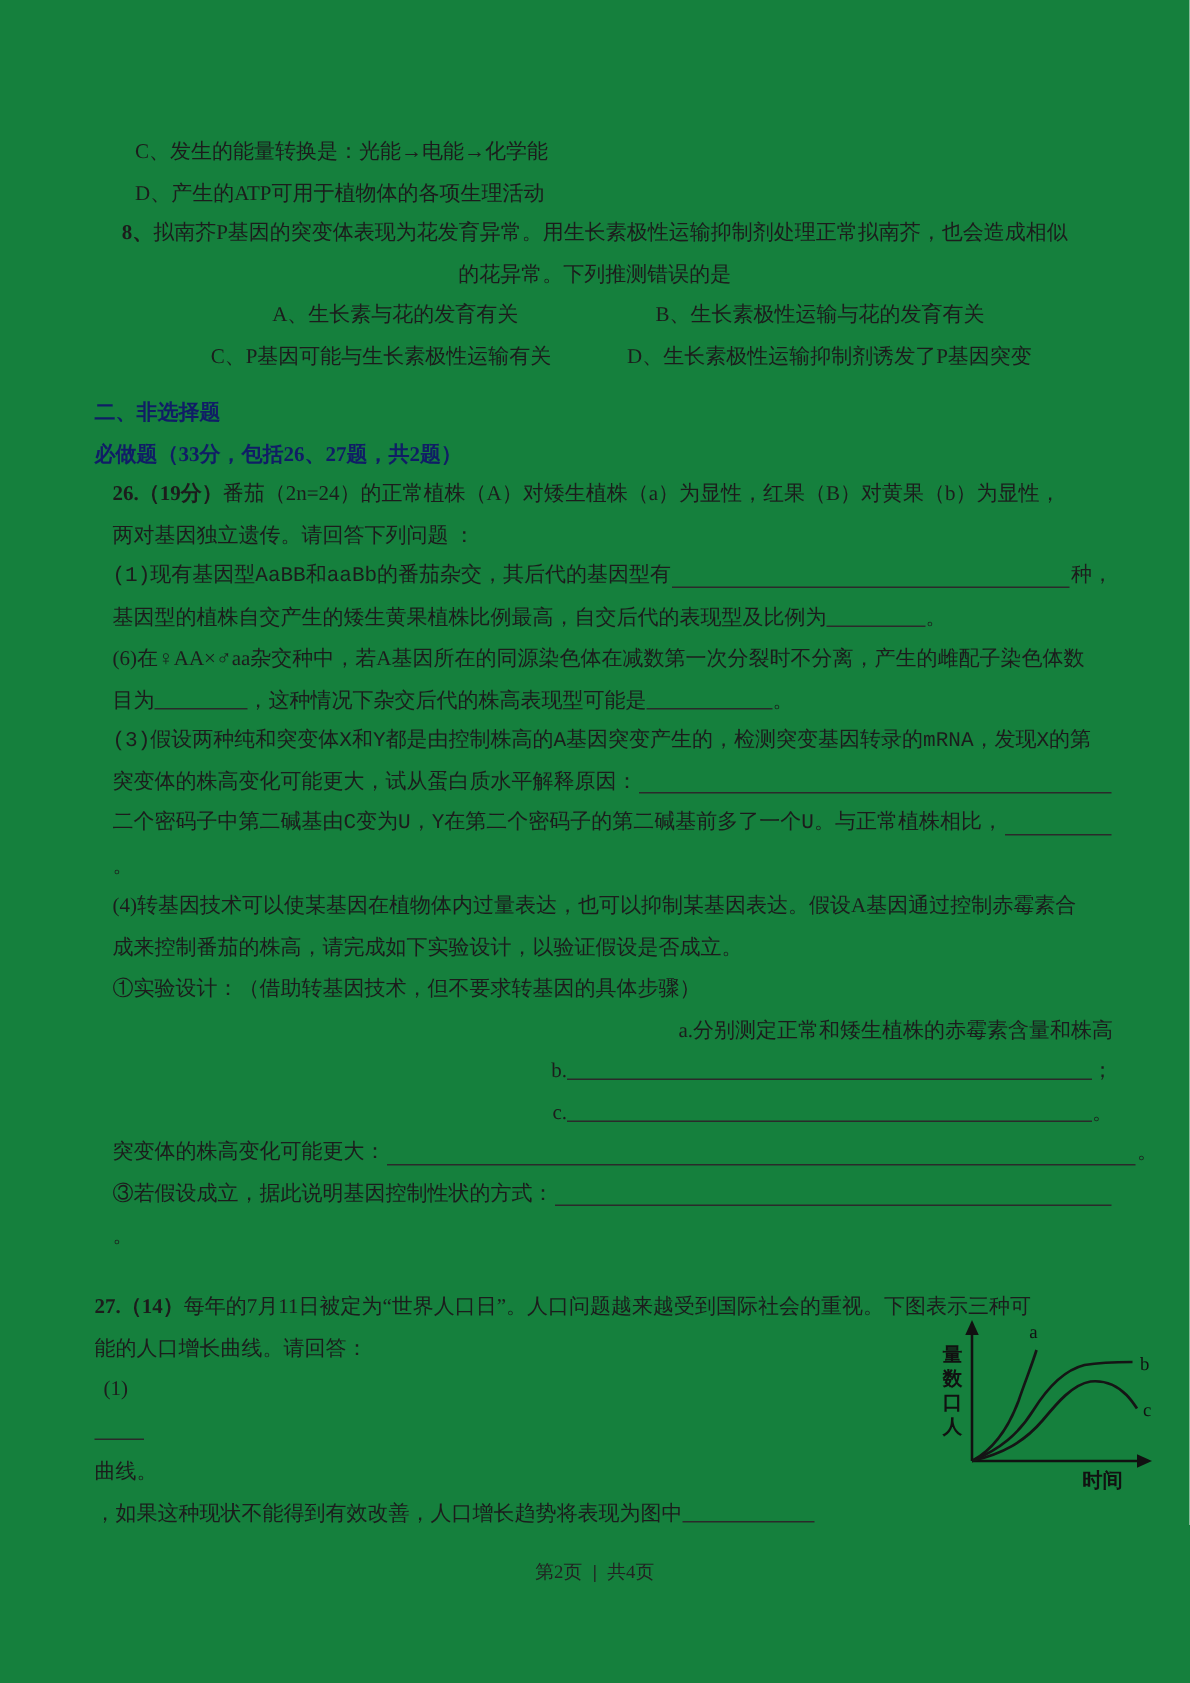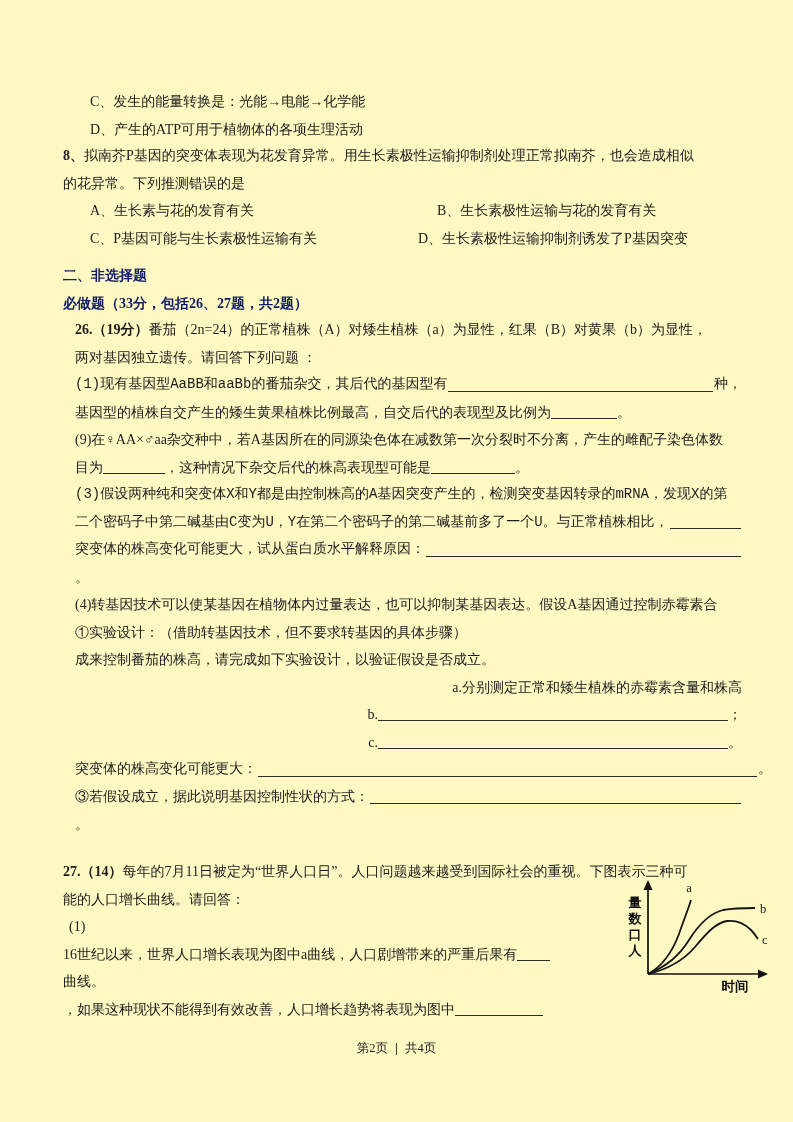--- a/index.html
+++ b/index.html
@@ -1,18 +1,18 @@
 <!DOCTYPE html>
 <html><head>
 <meta charset="utf-8">
 <style>
   * { margin:0; padding:0; box-sizing:border-box; }
   html,body { background:#e8e8e8; }
   .page {
-    position:relative; width:793px; height:1122px; background:#fef9c3;
+    position:relative; width:793px; height:1122px; background:#15803d;
     margin:0 auto; overflow:hidden;
     font-family:"Liberation Serif","DejaVu Serif",serif;
     color:#1c1c1c; font-size:14px;
   }
   .block { position:absolute; left:63px; width:667px; }
   .ln { line-height:27.5px; white-space:nowrap; }
   .flexline { display:flex; align-items:baseline; line-height:27.5px;font-family:Liberation Mono, monospace; }
   .flexline > span { white-space:nowrap; }
   .bl { display:inline-block; height:1px; border-bottom:1.4px solid #2a2a2a; vertical-align:-2px; }
   .blf { flex:1 1 auto; height:1px; border-bottom:1.4px solid #2a2a2a; align-self:flex-end; margin:0 1px 7px 1px; }
@@ -31,21 +31,21 @@
 </head>
 <body>
 
 <div class="page">
 
   <div class="block" style="top:88px;">
     <div class="ln ind1">C、发生的能量转换是：光能→电能→化学能</div>
     <div class="ln ind1">D、产生的ATP可用于植物体的各项生理活动</div>
   </div>
 
-  <div class="block" style="top:142px;">
+  <div class="block" style="top:142px;text-align:center;">
     <div class="ln"><span class="bold">8、</span><span>拟南芥P基因的突变体表现为花发育异常。用生长素极性运输抑制剂处理正常拟南芥，也会造成相似</span></div>
     <div class="ln">的花异常。下列推测错误的是</div>
     <div class="optrow">
       <span class="col1 ind1" style="width:374px;">A、生长素与花的发育有关</span>
       <span>B、生长素极性运输与花的发育有关</span>
     </div>
     <div class="optrow">
       <span class="col1 ind1" style="width:355px;">C、P基因可能与生长素极性运输有关</span>
       <span>D、生长素极性运输抑制剂诱发了P基因突变</span>
     </div>
@@ -62,42 +62,42 @@
 
     <div class="flexline">
       <span>(1)现有基因型AaBB和aaBb的番茄杂交，其后代的基因型有</span>
       <span class="blf"></span>
       <span>种，</span>
     </div>
     <div class="ln">
       <span>基因型的植株自交产生的矮生黄果植株比例最高，自交后代的表现型及比例为</span><span class="bl" style="width:66px;"></span><span>。</span>
     </div>
 
-    <div class="ln">(9)在♀AA×♂aa杂交种中，若A基因所在的同源染色体在减数第一次分裂时不分离，产生的雌配子染色体数</div>
+    <div class="ln">(6)在♀AA×♂aa杂交种中，若A基因所在的同源染色体在减数第一次分裂时不分离，产生的雌配子染色体数</div>
     <div class="ln">
       <span>目为</span><span class="bl" style="width:62px;"></span><span>，这种情况下杂交后代的株高表现型可能是</span><span class="bl" style="width:84px;"></span><span>。</span>
     </div>
 
     <div class="flexline">
         <span>(3)假设两种纯和突变体X和Y都是由控制株高的A基因突变产生的，检测突变基因转录的mRNA，发现X的第</span>
       </div>
     <div class="flexline">
-      <span>二个密码子中第二碱基由C变为U，Y在第二个密码子的第二碱基前多了一个U。与正常植株相比，</span>
+      <span>突变体的株高变化可能更大，试从蛋白质水平解释原因：</span>
       <span class="blf"></span>
     </div>
     <div class="flexline">
-      <span>突变体的株高变化可能更大，试从蛋白质水平解释原因：</span>
+      <span>二个密码子中第二碱基由C变为U，Y在第二个密码子的第二碱基前多了一个U。与正常植株相比，</span>
       <span class="blf"></span>
     </div>
     <div class="ln">。</div>
 
     <div class="ln">(4)转基因技术可以使某基因在植物体内过量表达，也可以抑制某基因表达。假设A基因通过控制赤霉素合</div>
+    <div class="ln">成来控制番茄的株高，请完成如下实验设计，以验证假设是否成立。</div>
+
     <div class="ln">①实验设计：（借助转基因技术，但不要求转基因的具体步骤）</div>
-
-    <div class="ln">成来控制番茄的株高，请完成如下实验设计，以验证假设是否成立。</div>
     <div class="ln ind2">a.分别测定正常和矮生植株的赤霉素含量和株高</div>
     <div class="ln ind2">
       <span>b.</span><span class="bl" style="width:350px;"></span><span>；</span>
     </div>
     <div class="ln ind2">
       <span>c.</span><span class="bl" style="width:350px;"></span><span>。</span>
     </div>
 
     <div class="flexline" style="width:697px;">
       <span>突变体的株高变化可能更大：</span>
@@ -109,21 +109,21 @@
       <span class="blf"></span>
     </div>
     <div class="ln">。</div>
   </div>
 
   <div class="block" style="top:858px; height:200px;">
     <div class="ln"><span class="bold">27.（14）</span><span>每年的7月11日被定为“世界人口日”。人口问题越来越受到国际社会的重视。下图表示三种可</span></div>
     <div class="ln">能的人口增长曲线。请回答：</div>
     <div class="ln" style="padding-left:6px;">(1)</div>
     <div class="ln">
-      <span>16世纪以来，世界人口增长表现为图中a曲线，人口剧增带来的严重后果有</span><span class="bl" style="width:33px;"></span>
+      <span class="bl" style="width:33px;"></span>
     </div>
     <div class="ln">曲线。</div>
     <div class="ln">
       <span>，如果这种现状不能得到有效改善，人口增长趋势将表现为图中</span><span class="bl" style="width:88px;"></span>
     </div>
 
     <div class="chart-wrap">
       <svg width="188" height="130" viewBox="0 0 188 130">
 
         <line x1="29" y1="12" x2="29" y2="98" stroke="#111" stroke-width="1.7"></line>

